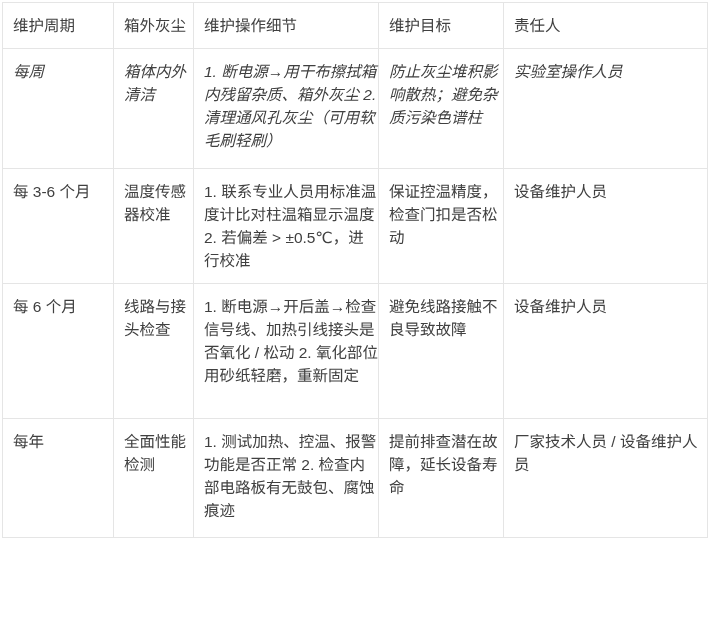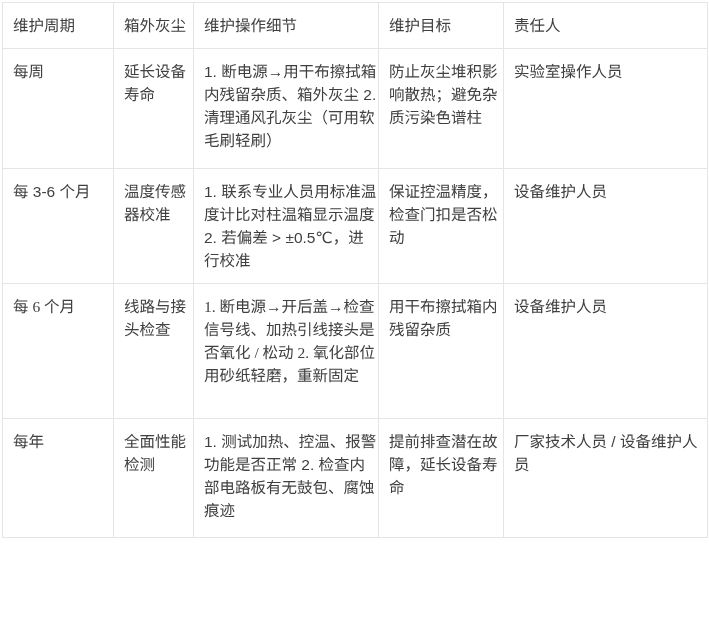--- a/index.html
+++ b/index.html
@@ -34,24 +34,24 @@
     padding:11px 0 11px 10px;
     vertical-align:top;
     text-align:left;
     font-size:15.5px;
     line-height:23px;
     font-weight:normal;
     word-break:break-word;
     overflow-wrap:break-word;
   }
   thead th{height:46px;}
-  tr.r1 td{height:120px;}
+  tr.r1 td{height:120px;font-style:italic;}
   tr.r2 td{height:115px;}
   tr.r3 td{height:108px;}
-  tr.r4 td{height:135px;font-family:Liberation Serif, serif;}
+  tr.r4 td{height:135px;}
   tr.r5 td{height:119px;}
 </style>
 </head>
 <body>
 
 <table class="maintenance">
   <colgroup>
     <col class="c1">
       <col class="c2">
       <col class="c3">
@@ -63,37 +63,37 @@
       <th>维护周期</th>
       <th>箱外灰尘</th>
       <th>维护操作细节</th>
       <th>维护目标</th>
       <th>责任人</th>
     </tr>
   </thead>
   <tbody>
     <tr class="r1">
       <td>每周</td>
-      <td>延长设备寿命</td>
+      <td>箱体内外清洁</td>
       <td>1. 断电源→用干布擦拭箱内残留杂质、箱外灰尘 2. 清理通风孔灰尘（可用软毛刷轻刷）</td>
       <td>防止灰尘堆积影响散热；避免杂质污染色谱柱</td>
       <td>实验室操作人员</td>
     </tr>
     <tr class="r3">
       <td>每 3-6 个月</td>
       <td>温度传感器校准</td>
       <td>1. 联系专业人员用标准温度计比对柱温箱显示温度 2. 若偏差 &gt; ±0.5℃，进行校准</td>
       <td>保证控温精度，检查门扣是否松动</td>
       <td>设备维护人员</td>
     </tr>
     <tr class="r4">
       <td>每 6 个月</td>
       <td>线路与接头检查</td>
       <td>1. 断电源→开后盖→检查信号线、加热引线接头是否氧化 / 松动 2. 氧化部位用砂纸轻磨，重新固定</td>
-      <td>用干布擦拭箱内残留杂质</td>
+      <td>避免线路接触不良导致故障</td>
       <td>设备维护人员</td>
     </tr>
     <tr class="r5">
       <td>每年</td>
       <td>全面性能检测</td>
       <td>1. 测试加热、控温、报警功能是否正常 2. 检查内部电路板有无鼓包、腐蚀痕迹</td>
       <td>提前排查潜在故障，延长设备寿命</td>
       <td>厂家技术人员 / 设备维护人员</td>
     </tr>
   </tbody>

